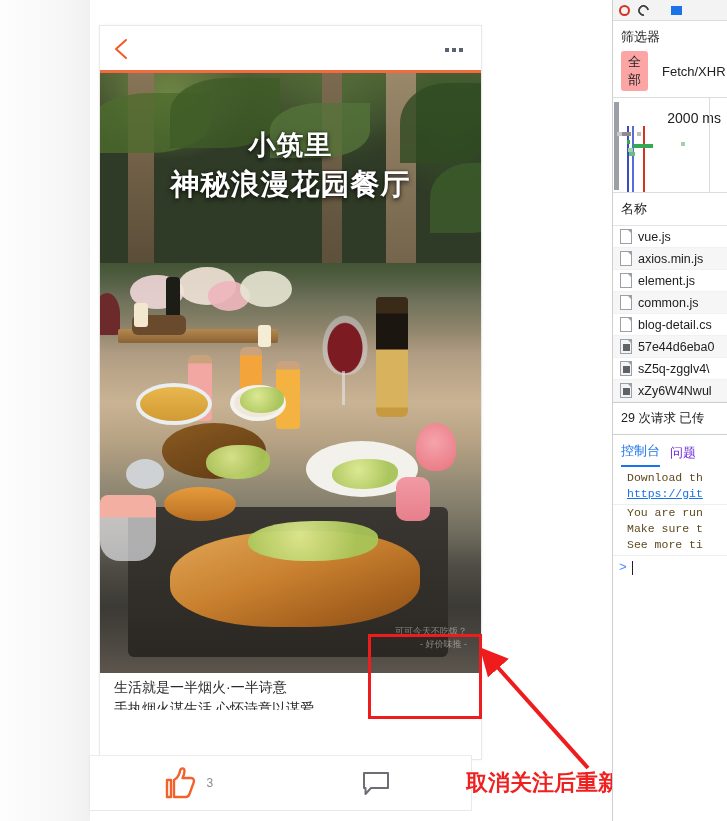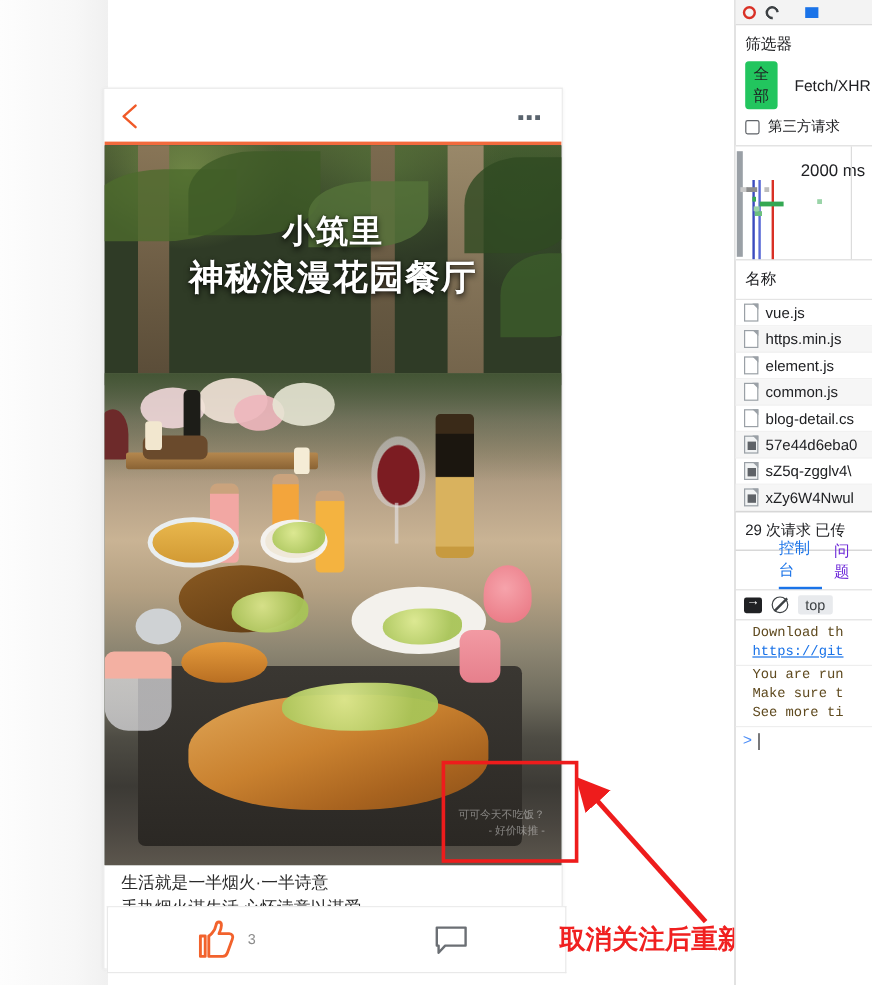--- a/index.html
+++ b/index.html
@@ -10,25 +10,24 @@
   }
   #root { position: relative; width: 727px; height: 821px; background: #fff; }
 
   
   .page-bg { position: absolute; left: 0; top: 0; width: 612px; height: 821px;
              background: #ffffff; }
   .page-shade { position:absolute; left:0; top:0; width:90px; height:821px;
              background: linear-gradient(90deg,#fdfdfd 0%, #f7f7f7 70%, #f0f0f0 100%); }
 
   .post-card {
-    position: absolute; left: 86px; top: 25px; width: 383px; height: 735px;
+    position: absolute; left: 99px; top: 25px; width: 383px; height: 735px;
     background: #ffffff; border: 1px solid #e9e9e9;
     box-shadow: 0 0 3px rgba(0,0,0,.06);
     overflow: hidden;
-    margin-top: 48px;
   }
 
   
   .post-head { position: relative; height: 47px; background: #fff; }
   .back-chev { position: absolute; left: 13px; top: 12px; width: 18px; height: 22px; }
   .more-dots { position: absolute; right: 18px; top: 47%; display: flex; gap: 3px; }
   .more-dots i { width: 4px; height: 4px; background: #5a646e; display: block; }
   .head-rule { position: absolute; left: 0; right: 0; bottom: 0; height: 3px; background: #f26a3d; }
 
   
@@ -111,21 +110,21 @@
   .dt { position:absolute; left:612px; top:0; width:115px; height:821px;
       background:#ffffff; border-left:1px solid #cfcfcf; font-size:12px; color:#202124; }
   .dt-toolbar { height:21px; border-bottom:1px solid #dcdcdc; display:flex; align-items:center;
       gap:8px; padding:0 6px; background:#f3f3f3; }
   .circ { width:11px; height:11px; border-radius:50%; border:2px solid #d93025; }
   .circ.black { border-color:#3c4043; border-right-color:transparent; transform:rotate(40deg); }
   .sq-blue { width:11px; height:9px; background:#1a73e8; margin-left:14px; }
 
   .dt-sec-title { padding:7px 8px 5px; font-size:13px; color:#202124; }
   .dt-filters { display:flex; align-items:center; gap:6px; padding:0 8px 6px; }
-  .chip { background:#22c55e; border-radius:3px; padding:2px 7px; font-size:13px; color:#202124; cursor:pointer; }
+  .chip { background:#fca5a5; border-radius:3px; padding:2px 7px; font-size:13px; color:#202124; cursor:pointer; }
   .chip.plain { background:transparent; padding-left:2px; }
   .vdiv { width:1px; height:14px; background:#cfcfcf; }
   .dt-check { display:flex; align-items:center; gap:7px; padding:0 8px 7px; }
   .cbox { width:12px; height:12px; border:1px solid #5f6368; border-radius:2px; background:#fff; }
 
   .overview { position:relative; height:96px; border-top:1px solid #dcdcdc;
       border-bottom:1px solid #dcdcdc; background:#fff; }
   .ov-left { position:absolute; left:1px; top:4px; width:5px; height:88px; background:#9aa0a6; }
   .ov-label { position:absolute; right:6px; top:12px; font-size:14px; color:#202124; }
   .vbar { position:absolute; top:28px; width:2px; height:66px; }
@@ -142,21 +141,21 @@
       border-style:solid; border-color:transparent #9aa0a6 transparent transparent; }
   .fico.img { background:#f1f3f4; }
   .fico.img:before { content:""; position:absolute; left:2px; top:4px; width:7px; height:7px;
       background:#5f6368; }
 
   .dt-status { padding:7px 8px; font-size:12.5px; color:#202124;
       border-top:1px solid #cfcfcf; border-bottom:1px solid #cfcfcf; white-space:nowrap; }
 
   .con-tabs { display:flex; align-items:flex-end; gap:10px; padding:6px 8px 0; height:32px; }
   .con-tab { font-size:13px; color:#6d28d9; padding-bottom:5px; cursor:pointer; }
-  .con-tab.active { color:#1a73e8; border-bottom:2px solid #1a73e8;margin-left:28px; }
+  .con-tab.active { color:#1a73e8; border-bottom:2px solid #1a73e8; }
   .con-bar { display:flex; align-items:center; gap:8px; padding:4px 7px;
       border-top:1px solid #e0e0e0; border-bottom:1px solid #e0e0e0; }
   .ico-exec { width:15px; height:13px; background:#202124; position:relative; border-radius:2px; }
   .ico-exec:after { content:"\2192"; position:absolute; left:2px; top:-3px; color:#fff; font-size:11px; }
   .ico-ban { width:14px; height:14px; border:1.5px solid #3c4043; border-radius:50%; position:relative; }
   .ico-ban:after { content:""; position:absolute; left:-1px; top:5px; width:15px; height:1.5px;
       background:#3c4043; transform:rotate(-45deg); }
   .ctx { background:#e8eaed; border-radius:2px; padding:1px 6px; font-size:12px; color:#3c4043; }
 
   .con-log { font-family:"Liberation Mono","DejaVu Sans Mono",monospace; font-size:11.5px;
@@ -316,24 +315,20 @@
     </div>
 
     <div class="dt-sec-title">筛选器</div>
 
     <div class="dt-filters">
       <div class="chip">全部</div>
       <div class="vdiv"></div>
       <div class="chip plain">Fetch/XHR</div>
     </div>
 
-    <div class="dt-check">
-      <div class="cbox"></div>
-      <div>第三方请求</div>
-    </div>
 
     <div class="overview">
       <div class="ov-left"></div>
       <div class="ov-label">2000 ms</div>
       <div class="vbar" style="left:14px; background:#3b4bbf;"></div>
       <div class="vbar" style="left:19px; background:#5a6ad6;"></div>
       <div class="vbar" style="left:30px; background:#d93025;"></div>
       <div class="mini" style="left:4px; top:34px; width:6px; background:#c9c9c9;"></div>
       <div class="mini" style="left:9px; top:34px; width:9px; background:#8d8d8d;"></div>
       <div class="mini" style="left:24px; top:34px; width:4px; background:#bdbdbd;"></div>
@@ -347,21 +342,21 @@
 
     <div class="dt-col-head">名称</div>
 
     <div class="dt-rows">
       <div class="dt-row">
         <span class="fico"></span>
         <span>vue.js</span>
       </div>
       <div class="dt-row">
         <span class="fico"></span>
-        <span>https.min.js</span>
+        <span>axios.min.js</span>
       </div>
       <div class="dt-row">
         <span class="fico"></span>
         <span>element.js</span>
       </div>
       <div class="dt-row">
         <span class="fico"></span>
         <span>common.js</span>
       </div>
       <div class="dt-row">
@@ -382,25 +377,20 @@
       </div>
     </div>
 
     <div class="dt-status">29 次请求  已传</div>
 
     <div class="con-tabs">
       <div class="con-tab active">控制台</div>
       <div class="con-tab">问题</div>
     </div>
 
-    <div class="con-bar">
-      <div class="ico-exec"></div>
-      <div class="ico-ban"></div>
-      <div class="ctx">top</div>
-    </div>
 
     <div class="con-log">
       <div class="log-group">
         <div class="log-line">Download th</div>
         <div class="log-line log-link">https://git</div>
       </div>
       <div class="log-group">
         <div class="log-line">You are run</div>
         <div class="log-line">Make sure t</div>
         <div class="log-line">See more ti</div>

